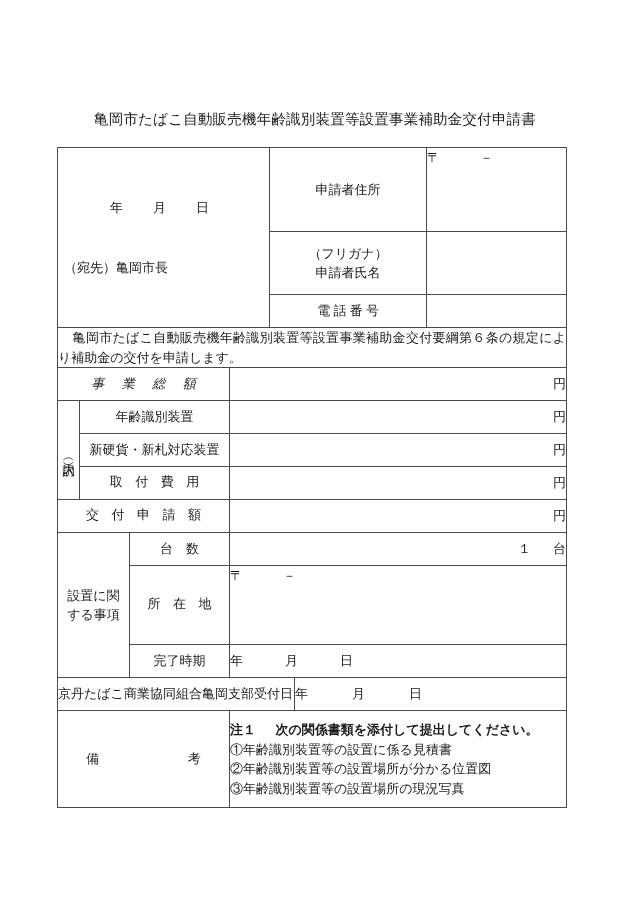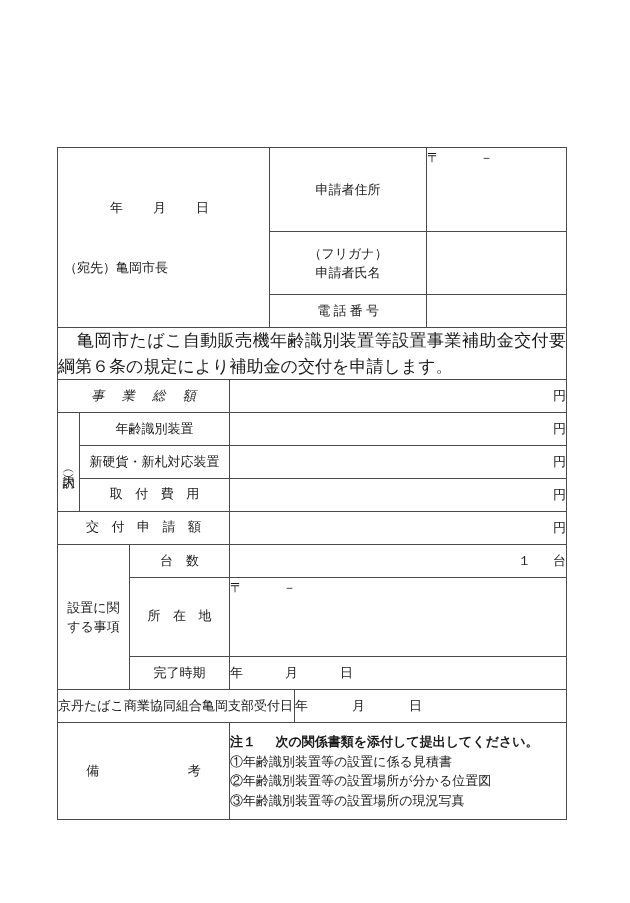--- a/index.html
+++ b/index.html
@@ -93,21 +93,21 @@
   .addressee .dateline span { display: inline-block; }
   .addressee .dateline .y { margin-right: 30px; }
   .addressee .dateline .m { margin-right: 30px; }
   .addressee .to {
     padding-left: 6px;
     white-space: nowrap;
   }
 
   .body-text {
     padding: 7px 10px 8px 10px;
-    font-size: 17px;
+    font-size: 13px;
     line-height: 1.62;
     text-align: justify;
   }
   .body-text .indent { display: inline-block; width: 1.1em; }
 
   .yen {
     text-align: right;
     padding-right: 20px;
     white-space: nowrap;
   }
@@ -163,20 +163,21 @@
   }
   .notes .n-head { white-space: nowrap; font-weight: bold; }
   .notes .n-head .gap { display: inline-block; width: 1.5em; }
   .notes .n-item { white-space: nowrap; }
 </style>
 </head>
 <body>
 
 <div class="page">
 
+  <div class="doc-title">亀岡市たばこ自動販売機年齢識別装置等設置事業補助金交付申請書</div>
 
   <table class="tbl">
     <colgroup>
       <col style="width:22px">
       <col style="width:50px">
       <col style="width:60px">
       <col style="width:40px">
       <col style="width:40px">
       <col style="width:25px">
       <col style="width:34px">

